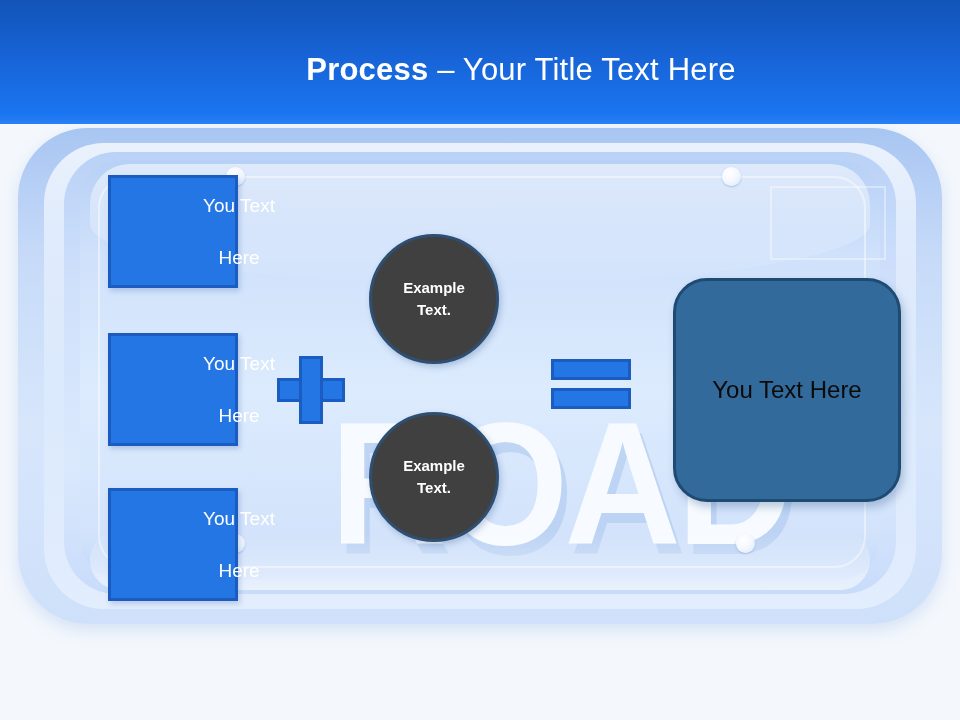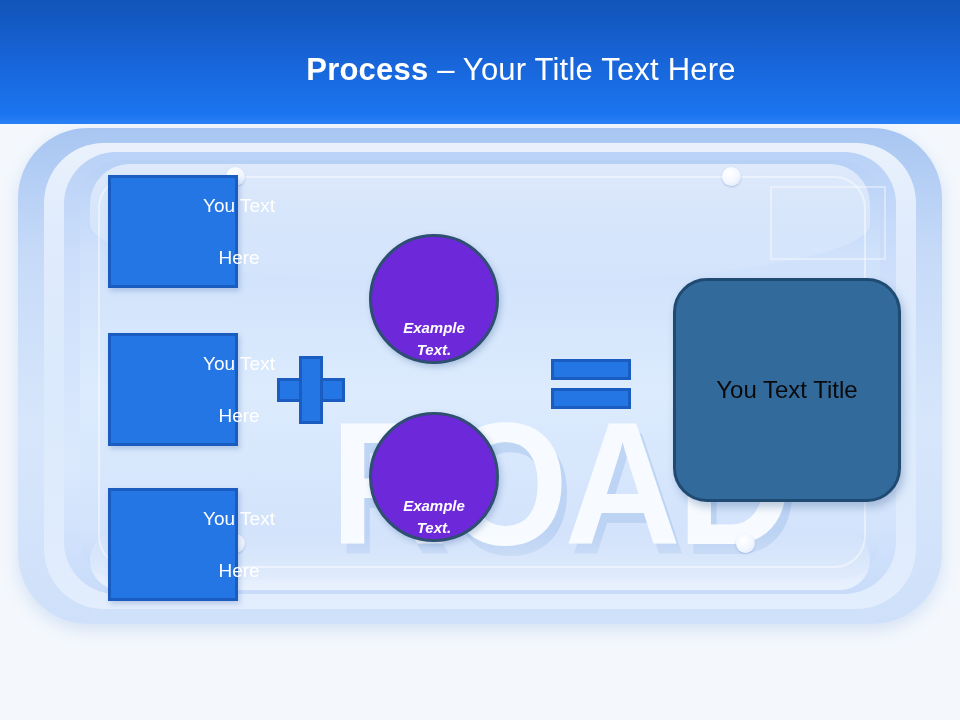--- a/index.html
+++ b/index.html
@@ -190,31 +190,30 @@
     left: 25px; top: 25px;
     width: 18px; height: 18px;
     background: #2476e4;
   }
 
   .circle-node {
     position: absolute;
     width: 130px;
     height: 130px;
     border-radius: 50%;
-    background: #6d28d9;
+    background: #404040;
     border: 3px solid #2f4f72;
     box-sizing: border-box;
     display: flex;
-    align-items: flex-end;
+    align-items: center;
     justify-content: center;
     color: #ffffff;
     font-size: 15px;
     line-height: 22px;
     font-weight: bold;
-    font-style: italic;
     text-align: center;
     box-shadow: 2px 3px 6px rgba(60,95,150,0.3);
   }
   .c1 { left: 369px; top: 234px; }
   .c2 { left: 369px; top: 412px; }
 
   .equals-sign {
     position: absolute;
     left: 551px;
     top: 359px;
@@ -306,16 +305,16 @@
   <div class="circle-node c2">
     <span><span>Example</span><br><span>Text.</span></span>
   </div>
 
   <div class="equals-sign">
     <div class="bar top"></div>
     <div class="bar bottom"></div>
   </div>
 
   <div class="result-box">
-    <span>You Text Title</span>
+    <span>You Text Here</span>
   </div>
 
 </div>
 
 </body></html>

